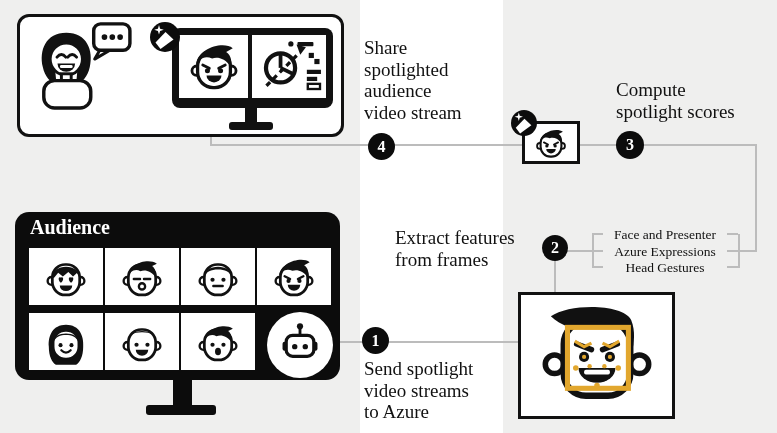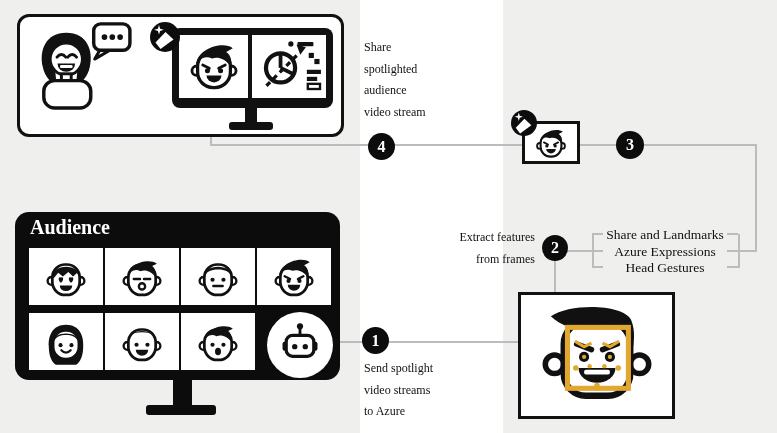--- a/index.html
+++ b/index.html
@@ -3,21 +3,21 @@
 <meta charset="utf-8">
 <style>
   html,body{margin:0;padding:0;background:#e9e9e9;}
   #stage{position:relative;width:777px;height:433px;background:#efefee;overflow:hidden;
          font-family:"Liberation Serif","DejaVu Serif",serif;color:#111;}
   .abs{position:absolute;}
   .line{position:absolute;background:#bcbcbc;}
   .badge{position:absolute;background:#0c0c0c;color:#fff;border-radius:50%;
          display:flex;align-items:center;justify-content:center;
          font-weight:bold;font-size:16px;z-index:6;}
-  .steplabel{position:absolute;font-size:12px;line-height:21.5px;white-space:pre-line;z-index:5;}
+  .steplabel{position:absolute;font-size:19px;line-height:21.5px;white-space:pre-line;z-index:5;}
   .feature{font-size:13.5px;line-height:16.5px;text-align:center;}
   .panel{position:absolute;background:#fff;}
   svg{display:block;}
   .box{position:absolute;background:#fff;border:3px solid #111;box-sizing:border-box;z-index:4;}
   .tile{position:absolute;background:#fff;width:74px;height:57px;display:flex;align-items:center;justify-content:center;}
 </style>
 </head>
 <body>
 
 <div id="stage">
@@ -251,25 +251,27 @@
 
   <div class="badge" style="left:362px;top:327px;width:27px;height:27px;">1</div>
   <div class="badge" style="left:542px;top:235px;width:26px;height:26px;">2</div>
   <div class="badge" style="left:616px;top:131px;width:28px;height:28px;">3</div>
   <div class="badge" style="left:368px;top:133px;width:27px;height:27px;">4</div>
 
   <div class="steplabel" style="left:364px;top:37px;width:130px;">Share
 spotlighted
 audience
 video stream</div>
-  <div class="steplabel" style="left:395px;top:227px;width:140px;text-align:right;">Extract features
+  <div class="steplabel" style="left:616px;top:79px;width:160px;">Compute
+spotlight scores</div>
+  <div class="steplabel" style="left:395px;top:227px;width:140px;">Extract features
 from frames</div>
   <div class="steplabel" style="left:364px;top:358px;width:135px;">Send spotlight
 video streams
 to Azure</div>
 
   <div class="abs" style="left:598px;top:227px;width:134px;z-index:5;">
-    <div class="feature">Share and Landmarks</div>
+    <div class="feature">Face and Presenter</div>
     <div class="feature">Azure Expressions</div>
     <div class="feature">Head Gestures</div>
   </div>
 
 </div>
 
 </body></html>

